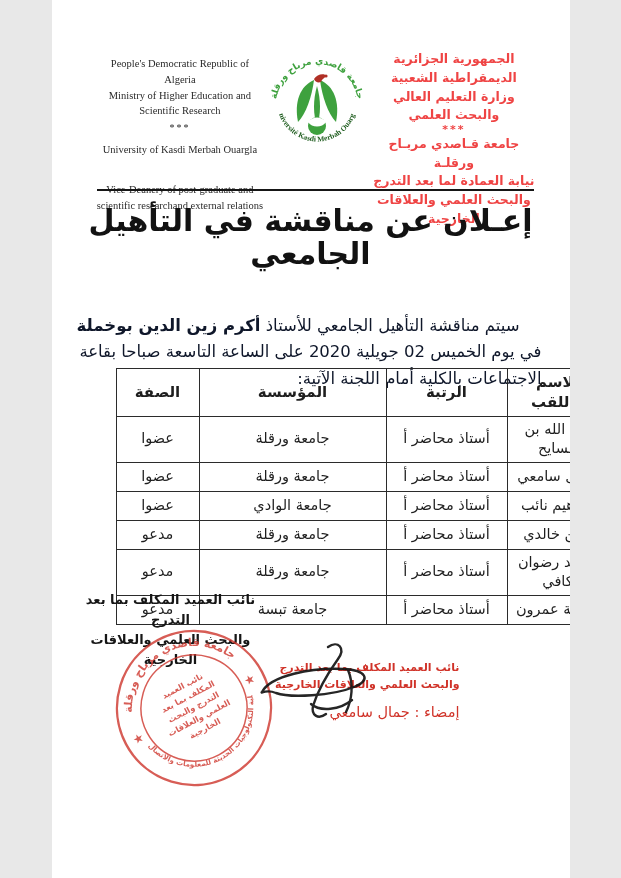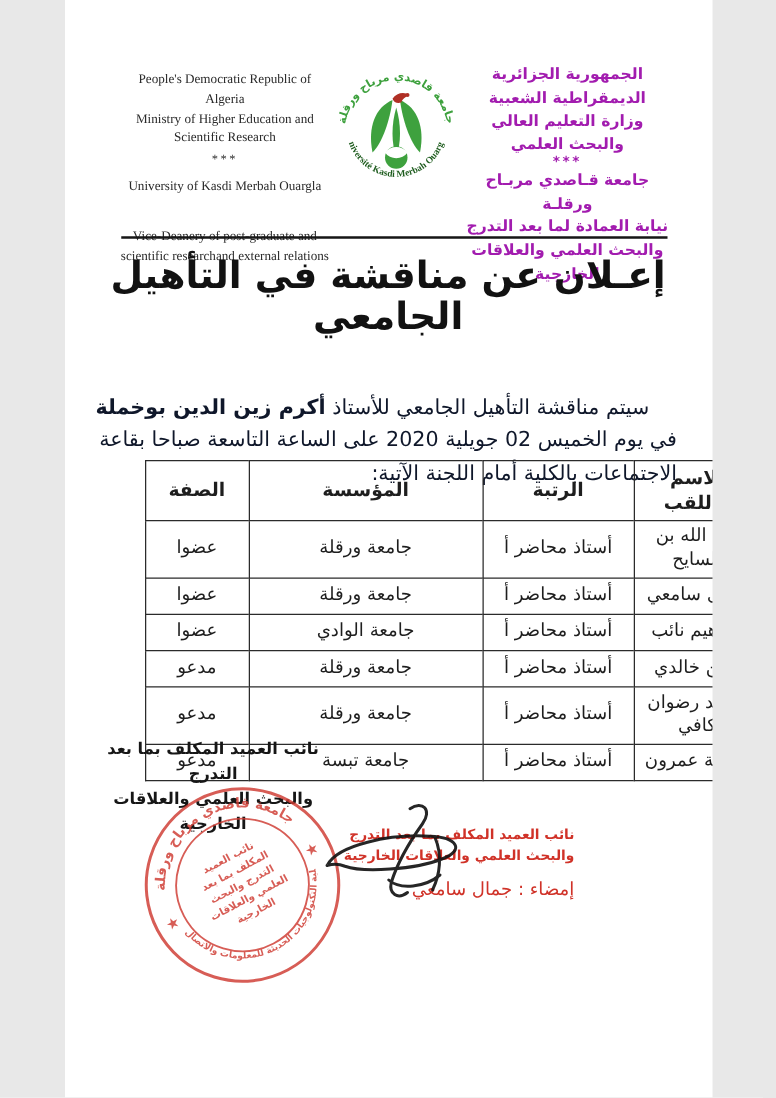--- a/index.html
+++ b/index.html
@@ -13,21 +13,21 @@
     overflow:hidden;
   }
   
   .header{position:absolute;top:50px;left:44px;right:32px;display:flex;justify-content:space-between;align-items:flex-start;}
   .header-en{width:214px;text-align:center;font-family:"Liberation Serif",serif;font-size:10.5px;line-height:1.5;color:#2a2a2a;padding-top:6px;}
   .header-en .en-line{margin:0;}
   .header-en .en-stars{letter-spacing:2px;font-size:10px;margin:1px 0;}
   .header-en .en-univ{margin-top:7px;}
   .header-en .en-vice{margin-top:24px;}
   .logo-wrap{width:106px;height:106px;flex:0 0 auto;margin-top:2px;}
-  .header-ar{width:212px;text-align:center;direction:rtl;font-weight:bold;font-size:12.5px;line-height:1.5;color:#a21caf;}
+  .header-ar{width:212px;text-align:center;direction:rtl;font-weight:bold;font-size:12.5px;line-height:1.5;color:#ef4444;}
   .header-ar .ar-stars{font-size:11px;letter-spacing:2px;line-height:0.9;}
   
   .divider{position:absolute;top:189px;left:45px;right:36px;border-top:2px solid #161616;height:0;}
   
   .doc-title{position:absolute;top:204px;left:0;right:0;text-align:center;direction:rtl;font-size:30px;font-weight:bold;color:#121212;line-height:1.1;}
   
   .announce{position:absolute;top:296px;right:28px;left:24px;direction:rtl;font-size:16.5px;line-height:1.62;color:#0f172a;text-indent:22px;}
   .announce .bold-name{font-weight:bold;}
   
   .committee{position:absolute;top:368px;left:64px;width:492px;border-collapse:collapse;direction:rtl;table-layout:fixed;}

